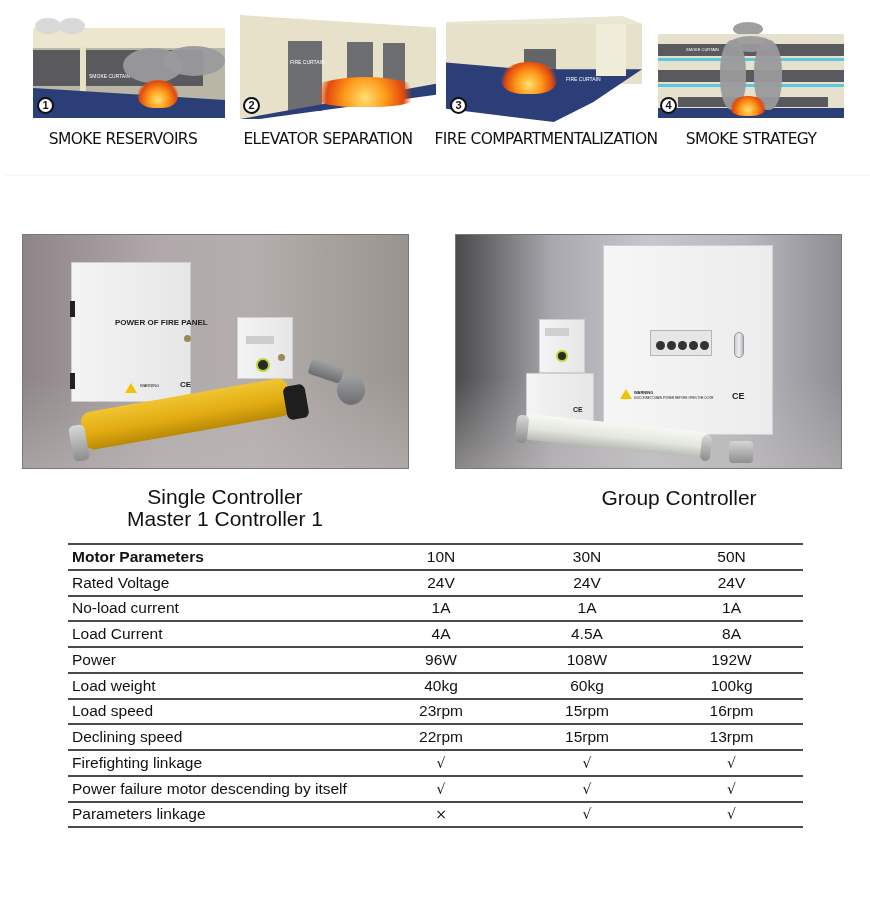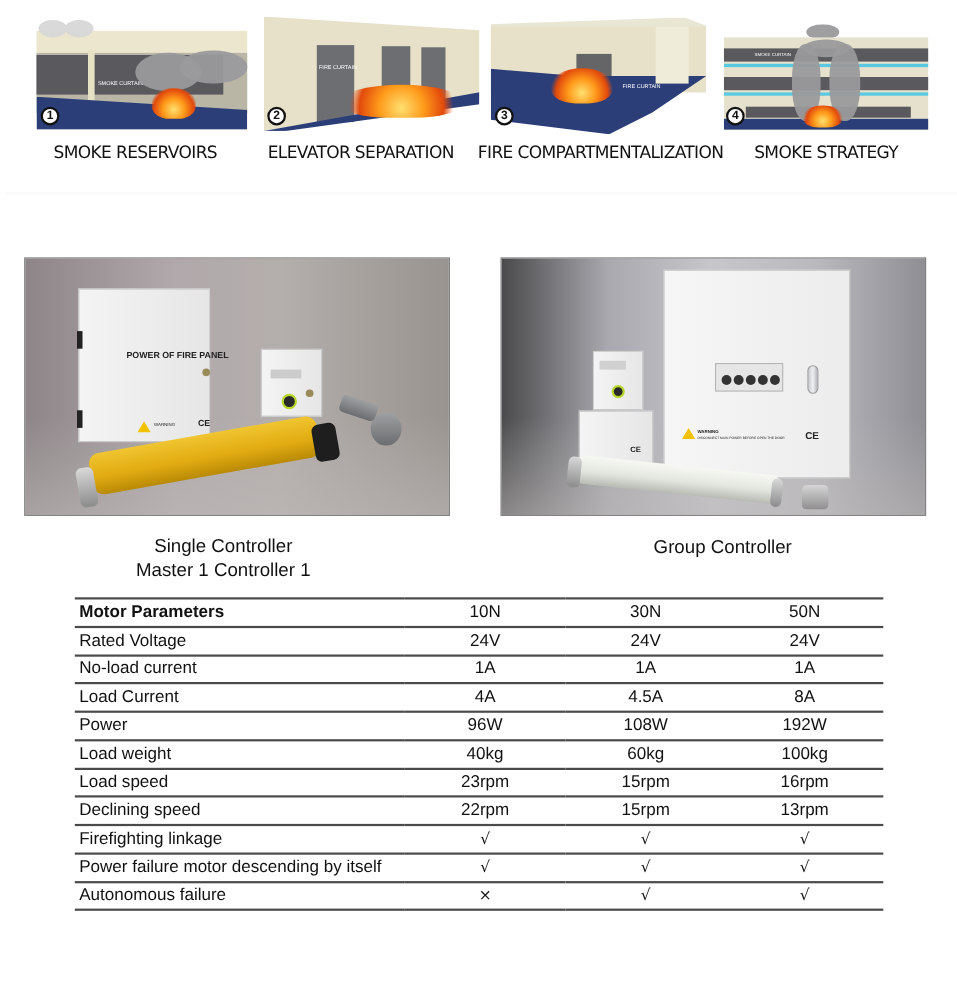--- a/index.html
+++ b/index.html
@@ -46,21 +46,21 @@
   .warn { position:absolute; width:0; height:0; border-left:6px solid transparent; border-right:6px solid transparent; border-bottom:10px solid #f2c200; }
   .knob { position:absolute; border-radius:50%; background:#2a2a2a; border:2px solid #b8d82a; }
   .keyhole { position:absolute; width:7px; height:7px; border-radius:50%; background:#9a8a5a; }
   .bracket { position:absolute; background: linear-gradient(180deg,#9ea0a2,#6b6d70); border-radius: 4px; }
   .switchplate { position:absolute; background:#e6e6e6; border:1px solid #b6b6b6; }
   .sw { position:absolute; width:9px; height:9px; border-radius:50%; background:#333; }
   .handle { position:absolute; border-radius:6px; background:linear-gradient(90deg,#c9ccd0,#eef0f2,#b5b8bc); border:1px solid #999; }
 
   
   .title-block { position: absolute; text-align: center; font-family: "Liberation Sans", sans-serif;
-                 font-size: 17px; line-height: 22px; color: #111; transform: translateX(-50%); white-space: nowrap; }
+                 font-size: 21px; line-height: 22px; color: #111; transform: translateX(-50%); white-space: nowrap; margin-left: 22px; }
 
   
   .spec { position: absolute; left: 68px; top: 543px; width: 735px; border-collapse: collapse;
           font-family: "Liberation Sans", sans-serif; font-size: 15.5px; color: #111; }
   .spec td { height: 25.75px; padding: 0 0 0 4px; border-top: 2px solid #4a4a4a; vertical-align: middle; white-space: nowrap; }
   .spec tr:last-child td { border-bottom: 2px solid #4a4a4a; }
   .spec td.c { text-align: center; padding: 0; }
   .spec td.param { width: 300px; }
   .spec td.v1 { width: 146px; }
   .spec td.v2 { width: 146px; }
@@ -265,19 +265,19 @@
       <td class="c mark">√</td>
       <td class="c mark">√</td>
     </tr>
     <tr>
       <td class="param">Power failure motor descending by itself</td>
       <td class="c mark">√</td>
       <td class="c mark">√</td>
       <td class="c mark">√</td>
     </tr>
     <tr>
-      <td class="param">Autonomous failure</td>
+      <td class="param">Parameters linkage</td>
       <td class="c mark">×</td>
       <td class="c mark">√</td>
       <td class="c mark">√</td>
     </tr>
   </tbody>
 </table>
 
 </body></html>

